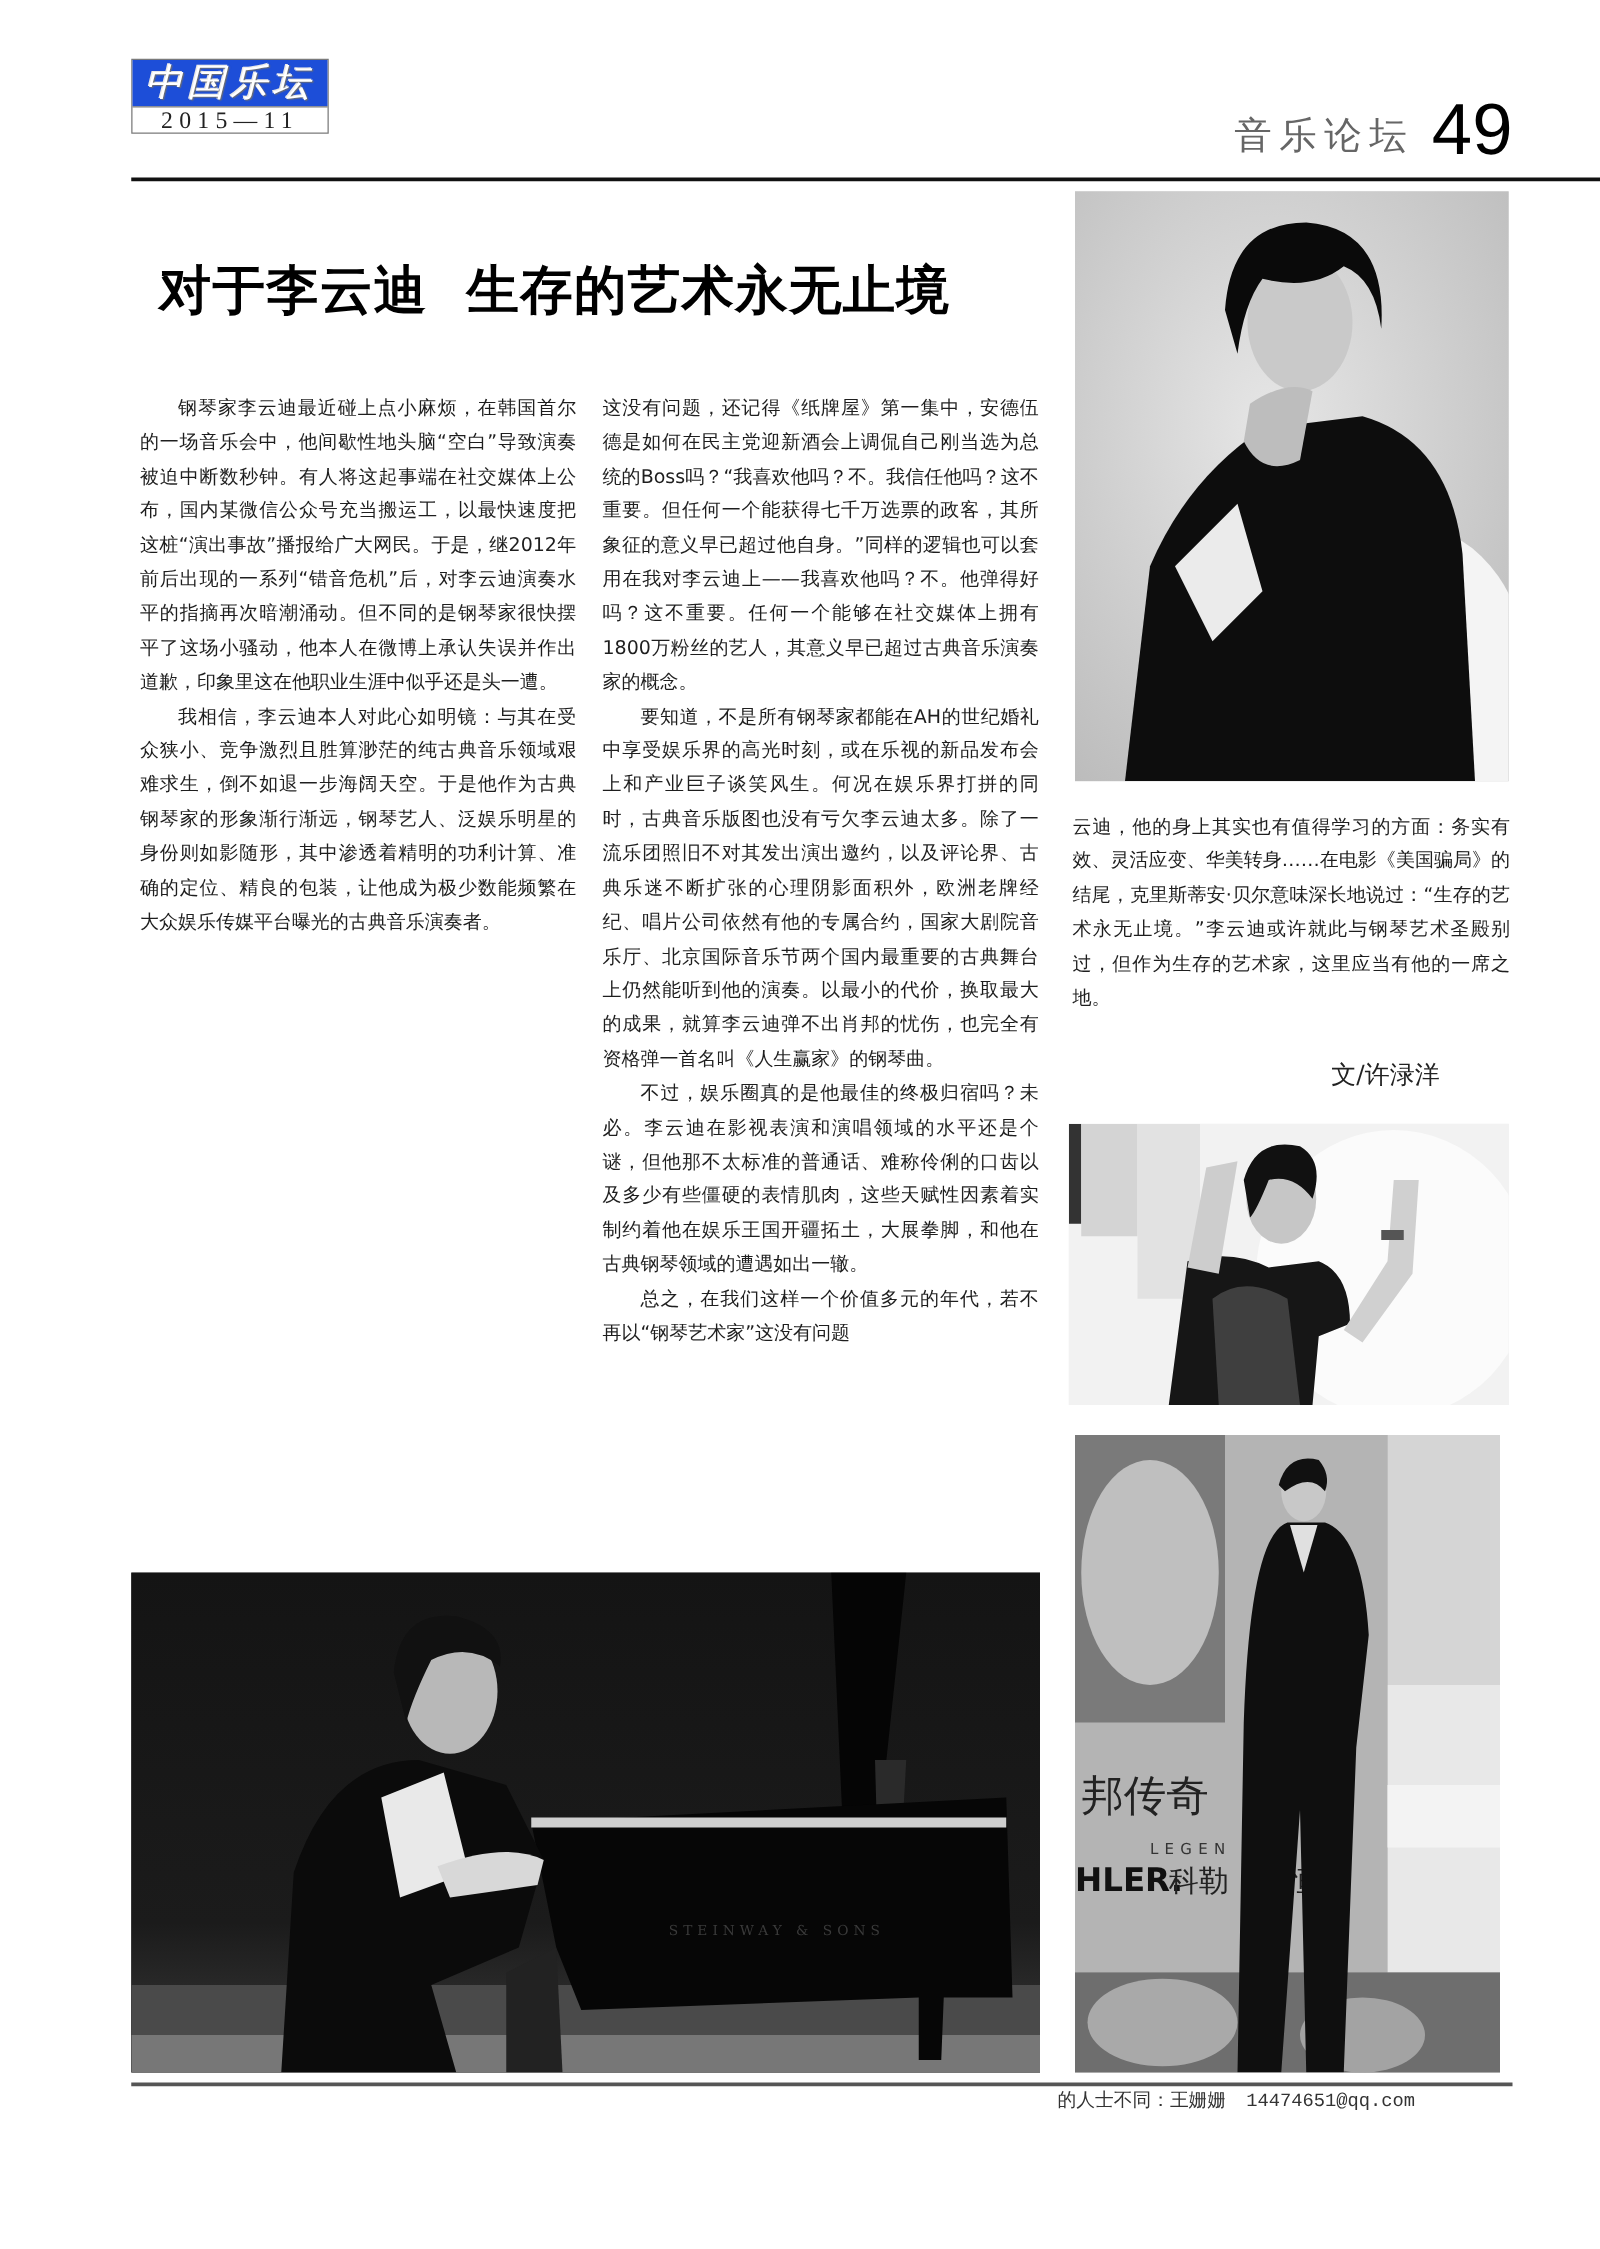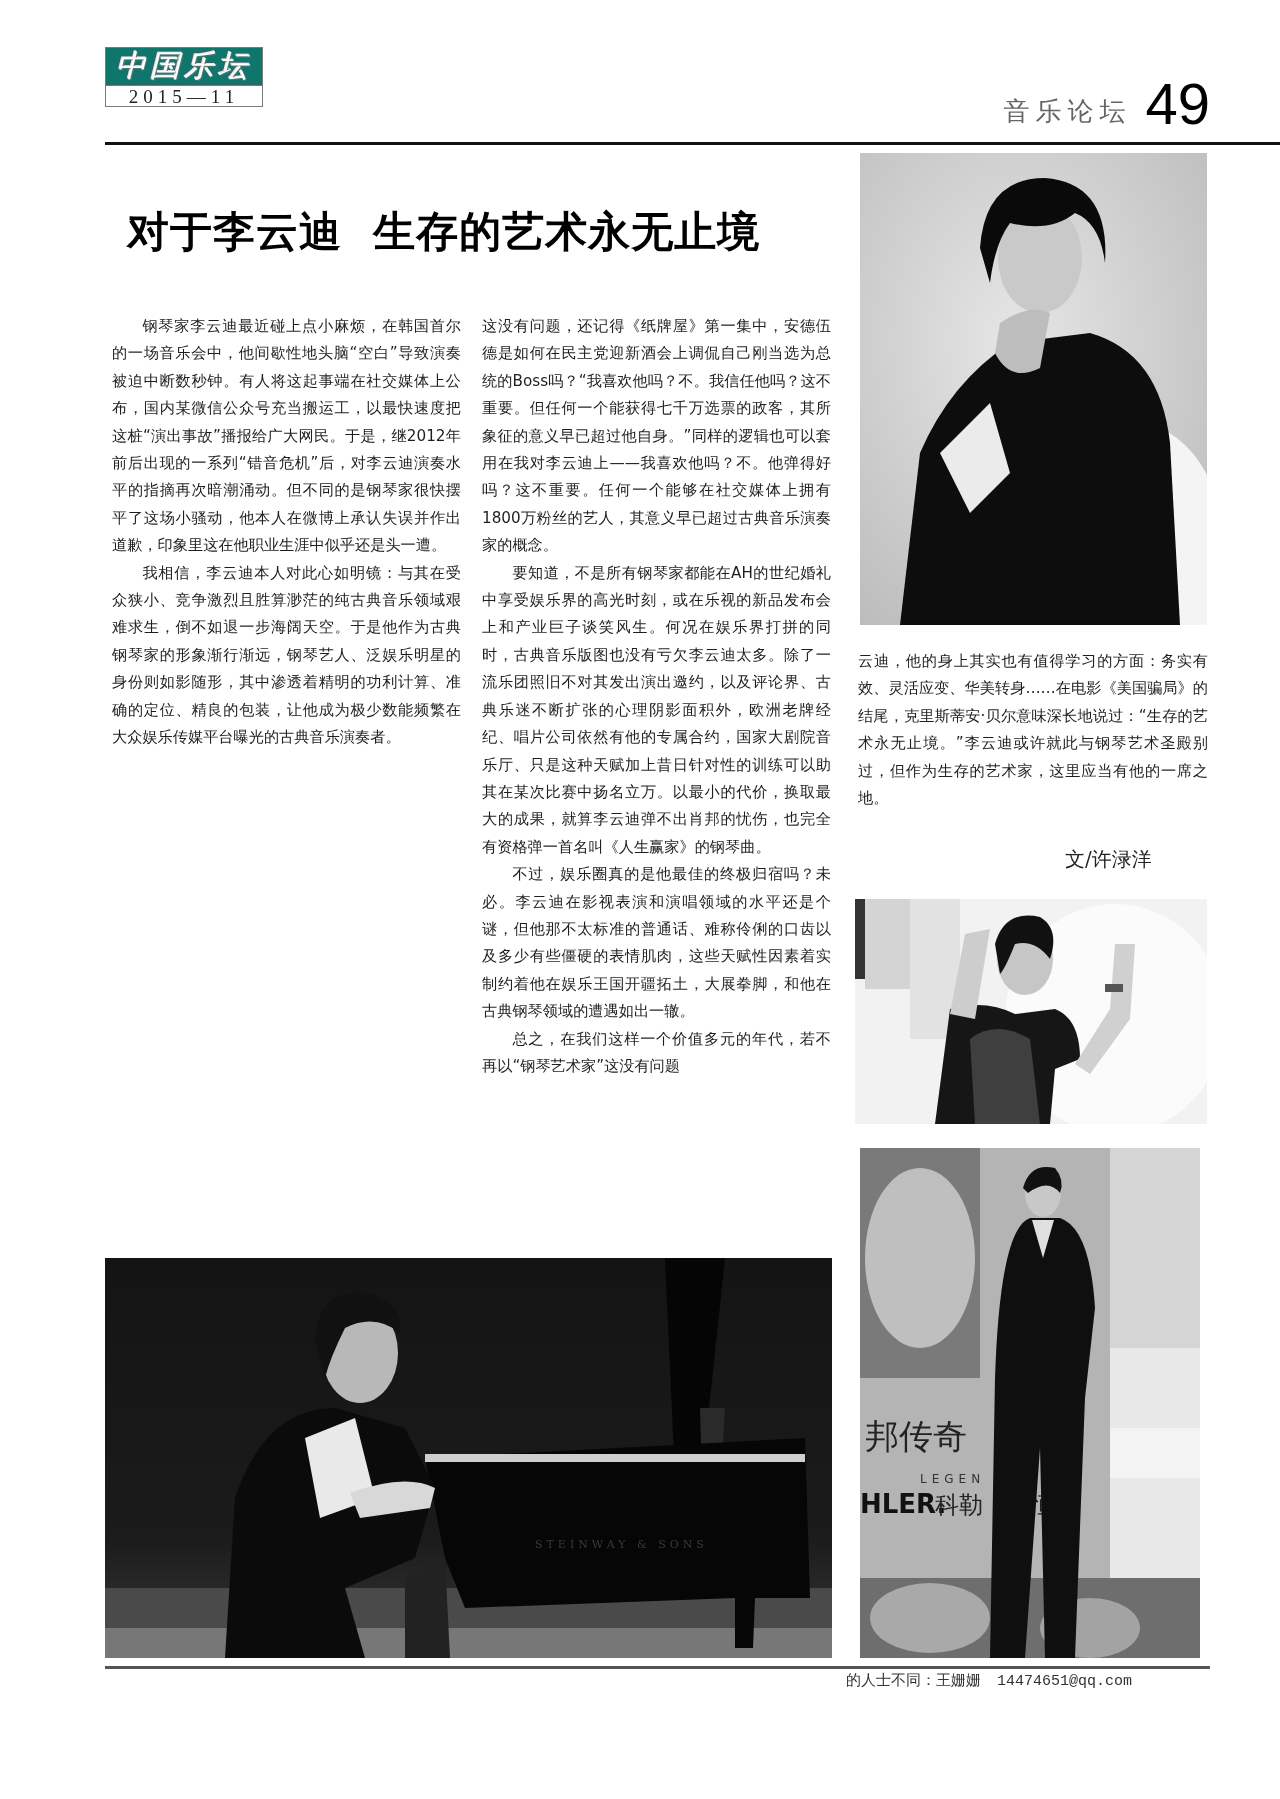--- a/index.html
+++ b/index.html
@@ -1,29 +1,29 @@
 <!DOCTYPE html>
 <html><head>
   <meta charset="utf-8">
   <style>
     * { box-sizing: border-box; margin: 0; padding: 0; }
     html, body { width: 1280px; height: 1799px; background: #ffffff; overflow: hidden; }
     body { position: relative; font-family: "DejaVu Sans", "Liberation Sans", sans-serif; color: #1a1a1a; }
 
     
     .masthead { position: absolute; left: 105px; top: 47px; width: 158px; height: 60px; border: 1px solid #7a7a7a; }
-    .masthead-title { height: 37px; background: #0f766e; display: flex; align-items: center; justify-content: center;
+    .masthead-title { height: 37px; background: #1d4ed8; display: flex; align-items: center; justify-content: center;
       font-family: Liberation Sans, sans-serif; font-style: italic; font-size: 30px; color: #ffffff;
       letter-spacing: 4px; text-shadow: 1px 1px 1px #6e6e6e, -1px -1px 0 #e9e9e9; }
     .masthead-date { height: 22px; border-top: 1px solid #7a7a7a; display: flex; align-items: center; justify-content: center;
       font-family: "Liberation Serif", "DejaVu Serif", serif; font-size: 19px; letter-spacing: 5px; color: #222; }
 
     
     .section-header { position: absolute; right: 70px; top: 78px; display: flex; align-items: flex-end; gap: 14px; }
-    .section-name { font-family: "DejaVu Serif", serif; font-size: 26px; color: #666; letter-spacing: 6px; line-height: 1; padding-bottom: 6px; margin-left: 21px; }
+    .section-name { font-family: "DejaVu Serif", serif; font-size: 30px; color: #666; letter-spacing: 6px; line-height: 1; padding-bottom: 6px; margin-left: 21px; }
     .page-number { font-family: "Liberation Sans", sans-serif; font-size: 58px; color: #000; line-height: 0.9; }
 
     .rule-top { position: absolute; left: 105px; top: 142px; width: 1175px; height: 3px; background: #111; }
     .rule-bottom { position: absolute; left: 105px; top: 1666px; width: 1105px; height: 3px; background: #555; }
 
     
     .headline { position: absolute; left: 127px; top: 204px; font-family: "DejaVu Serif", "Liberation Serif", serif;
       font-weight: bold; font-size: 42px; letter-spacing: 1px; color: #000; white-space: pre; }
 
     
@@ -65,21 +65,21 @@
 
 <h1 class="headline">对于李云迪  生存的艺术永无止境</h1>
 
 <div class="col col-1">
   <p>钢琴家李云迪最近碰上点小麻烦，在韩国首尔的一场音乐会中，他间歇性地头脑“空白”导致演奏被迫中断数秒钟。有人将这起事端在社交媒体上公布，国内某微信公众号充当搬运工，以最快速度把这桩“演出事故”播报给广大网民。于是，继2012年前后出现的一系列“错音危机”后，对李云迪演奏水平的指摘再次暗潮涌动。但不同的是钢琴家很快摆平了这场小骚动，他本人在微博上承认失误并作出道歉，印象里这在他职业生涯中似乎还是头一遭。</p>
   <p>我相信，李云迪本人对此心如明镜：与其在受众狭小、竞争激烈且胜算渺茫的纯古典音乐领域艰难求生，倒不如退一步海阔天空。于是他作为古典钢琴家的形象渐行渐远，钢琴艺人、泛娱乐明星的身份则如影随形，其中渗透着精明的功利计算、准确的定位、精良的包装，让他成为极少数能频繁在大众娱乐传媒平台曝光的古典音乐演奏者。</p>
 </div>
 
 <div class="col col-2">
   <p class="cont">这没有问题，还记得《纸牌屋》第一集中，安德伍德是如何在民主党迎新酒会上调侃自己刚当选为总统的Boss吗？“我喜欢他吗？不。我信任他吗？这不重要。但任何一个能获得七千万选票的政客，其所象征的意义早已超过他自身。”同样的逻辑也可以套用在我对李云迪上——我喜欢他吗？不。他弹得好吗？这不重要。任何一个能够在社交媒体上拥有1800万粉丝的艺人，其意义早已超过古典音乐演奏家的概念。</p>
-  <p>要知道，不是所有钢琴家都能在AH的世纪婚礼中享受娱乐界的高光时刻，或在乐视的新品发布会上和产业巨子谈笑风生。何况在娱乐界打拼的同时，古典音乐版图也没有亏欠李云迪太多。除了一流乐团照旧不对其发出演出邀约，以及评论界、古典乐迷不断扩张的心理阴影面积外，欧洲老牌经纪、唱片公司依然有他的专属合约，国家大剧院音乐厅、只是这种天赋加上昔日针对性的训练可以助其在某次比赛中扬名立万。以最小的代价，换取最大的成果，就算李云迪弹不出肖邦的忧伤，也完全有资格弹一首名叫《人生赢家》的钢琴曲。</p>
+  <p>要知道，不是所有钢琴家都能在AH的世纪婚礼中享受娱乐界的高光时刻，或在乐视的新品发布会上和产业巨子谈笑风生。何况在娱乐界打拼的同时，古典音乐版图也没有亏欠李云迪太多。除了一流乐团照旧不对其发出演出邀约，以及评论界、古典乐迷不断扩张的心理阴影面积外，欧洲老牌经纪、唱片公司依然有他的专属合约，国家大剧院音乐厅、北京国际音乐节两个国内最重要的古典舞台上仍然能听到他的演奏。以最小的代价，换取最大的成果，就算李云迪弹不出肖邦的忧伤，也完全有资格弹一首名叫《人生赢家》的钢琴曲。</p>
   <p>不过，娱乐圈真的是他最佳的终极归宿吗？未必。李云迪在影视表演和演唱领域的水平还是个谜，但他那不太标准的普通话、难称伶俐的口齿以及多少有些僵硬的表情肌肉，这些天赋性因素着实制约着他在娱乐王国开疆拓土，大展拳脚，和他在古典钢琴领域的遭遇如出一辙。</p>
   <p>总之，在我们这样一个价值多元的年代，若不再以“钢琴艺术家”这没有问题</p>
 </div>
 
 <div class="col col-3">
   <p class="cont">云迪，他的身上其实也有值得学习的方面：务实有效、灵活应变、华美转身……在电影《美国骗局》的结尾，克里斯蒂安·贝尔意味深长地说过：“生存的艺术永无止境。”李云迪或许就此与钢琴艺术圣殿别过，但作为生存的艺术家，这里应当有他的一席之地。</p>
 </div>
 <div class="byline">文/许渌洋</div>
 
 <div class="photo photo-portrait" title="李云迪黑色西装肖像">

